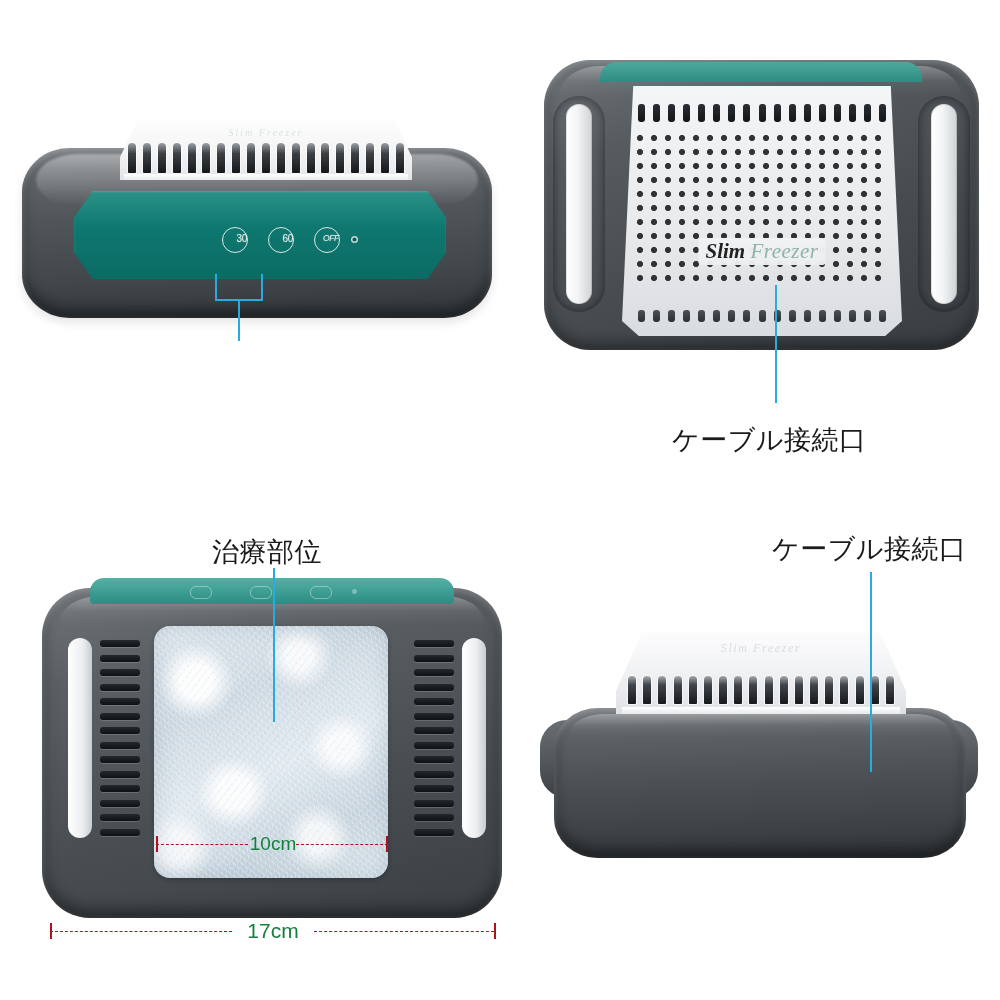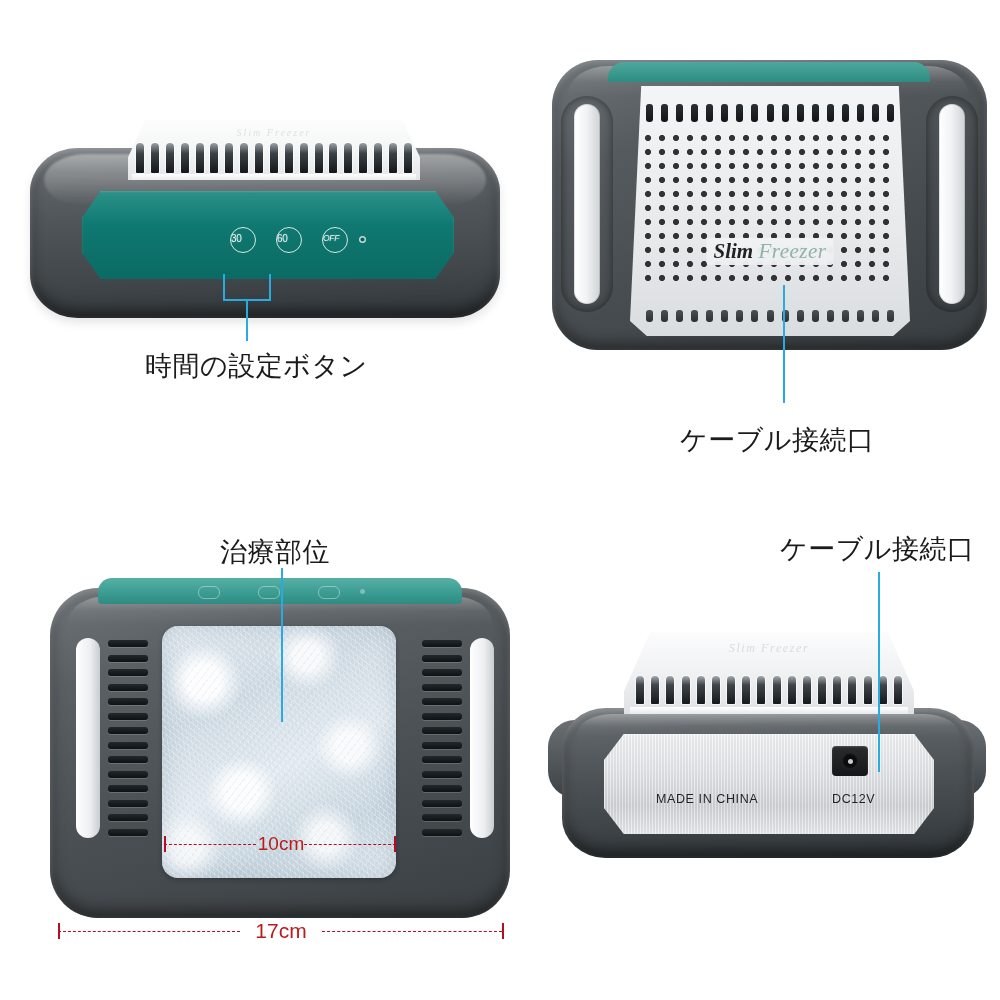--- a/index.html
+++ b/index.html
@@ -4,21 +4,21 @@
 <title>Slim Freezer</title>
 <style>
   html,body{margin:0;padding:0;}
   body{
     width:1000px;height:1000px;
     background:#ffffff;
     font-family:"Liberation Sans","DejaVu Sans",sans-serif;
     overflow:hidden;
     position:relative;
   }
-  .stage{position:absolute;left:12px;top:0;width:800px;height:1000px;}
+  .stage{position:absolute;left:4px;top:0;width:800px;height:1000px;}
 
   
   .abs{position:absolute;}
   .jp-label{
     position:absolute;
     font-family:"DejaVu Sans","Liberation Sans",sans-serif;
     font-size:27px;
     color:#1b1b1b;
     white-space:nowrap;
     letter-spacing:.5px;
@@ -85,21 +85,21 @@
     background:linear-gradient(180deg,#9aa0a5 0%,#3c4145 35%,#14181b 100%);
     box-shadow:0 0 0 1px rgba(255,255,255,.55);
   }
   #p1 .grille-lip{
     position:absolute;left:4px;bottom:0;width:284px;height:6px;
     background:linear-gradient(180deg,#ffffff,#e9ebec);
   }
   .tbtn{
     position:absolute;width:24px;height:24px;border-radius:50%;
     border:1.6px solid rgba(233,241,240,.92);
-    color:#eaf2f1;font-size:10px;line-height:21px;text-align:left;
+    color:#eaf2f1;font-size:10px;line-height:21px;text-align:right;
     font-family:"Liberation Sans",sans-serif;letter-spacing:-.3px;
     text-shadow:0 0 2px rgba(255,255,255,.35);
   }
   #p1 .led{
     position:absolute;width:7px;height:7px;border-radius:50%;
     background:#0a5f58;box-shadow:inset 0 0 0 1.4px rgba(220,235,233,.9);
   }
 
   
   #p2{left:540px;top:60px;width:435px;height:300px;}
@@ -219,21 +219,21 @@
   }
   #p3 .plate .frost{
     position:absolute;inset:0;opacity:.55;
     background-image:
       repeating-linear-gradient(38deg, rgba(255,255,255,.55) 0 1px, rgba(255,255,255,0) 1px 5px),
       repeating-linear-gradient(-52deg, rgba(170,190,205,.30) 0 1px, rgba(255,255,255,0) 1px 6px),
       repeating-linear-gradient(82deg, rgba(255,255,255,.38) 0 1px, rgba(255,255,255,0) 1px 4px);
   }
 
   
-  .dim{position:absolute;color:#b91c1c;font-size:19px;font-family:"Liberation Sans",sans-serif;}
+  .dim{position:absolute;color:#15803d;font-size:19px;font-family:"Liberation Sans",sans-serif;}
   .dimline{
     position:absolute;height:0;border-top:1.6px dashed #b01020;
   }
   .dimcap{
     position:absolute;width:1.8px;background:#b01020;
   }
 
   
   #p4{left:530px;top:612px;width:450px;height:300px;}
   #p4 .shell{
@@ -356,21 +356,20 @@
     <div class="tbtn" style="left:200px;top:119px;">30</div>
     <div class="tbtn" style="left:246px;top:119px;">60</div>
     <div class="tbtn" style="left:292px;top:119px;font-size:8.5px;font-style:italic;">OFF</div>
     <div class="led" style="left:329px;top:128px;"></div>
   </div>
 
   <div class="callout v" style="left:211px;top:274px;height:26px;"></div>
   <div class="callout v" style="left:257px;top:274px;height:26px;"></div>
   <div class="callout h" style="left:211px;top:299px;width:48px;"></div>
   <div class="callout v" style="left:234px;top:299px;height:42px;"></div>
-  <div class="jp-label" style="left:133px;top:348px;">時間の設定ボタン</div>
 
   <div class="abs" id="p2">
     <div class="outer">
       <div class="gloss" style="left:16px;top:6px;width:400px;height:60px;border-radius:40px/28px;"></div>
     </div>
     <div class="tealtop"></div>
 
     <div class="handle-sh l"></div>
     <div class="handle-sh r"></div>
     <div class="handle l"></div>
@@ -519,28 +518,18 @@
           <i></i>
           <i></i>
           <i></i>
           <i></i>
           <i></i>
           <i></i>
       </div>
       <div class="lip"></div>
     </div>
 
-    <div class="plateface">
-      <div class="brushed"></div>
-      <div class="madein">MADE IN CHINA</div>
-      <div class="jack">
-          <b>
-            <i></i>
-          </b>
-        </div>
-      <div class="dcv">DC12V</div>
-    </div>
   </div>
 
   <div class="callout v" style="left:866px;top:572px;height:200px;"></div>
   <div class="jp-label" style="left:768px;top:531px;">ケーブル接続口</div>
 
 </div>
 
 </body></html>

